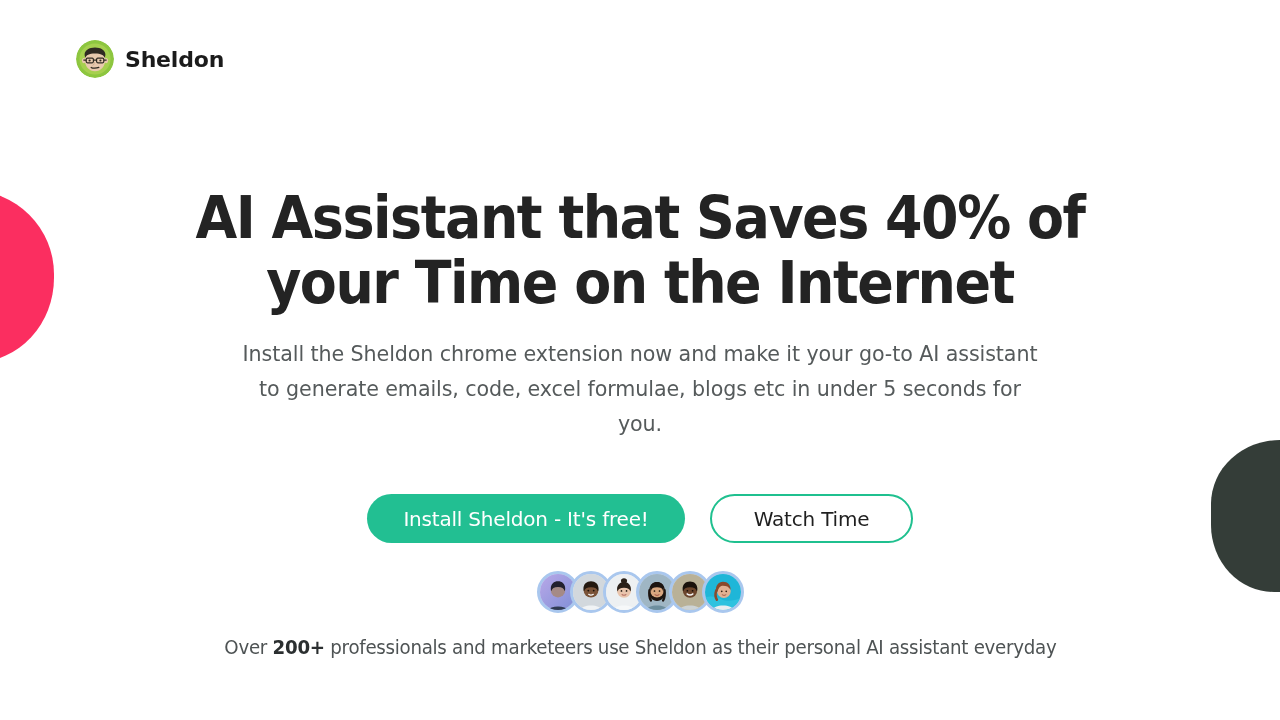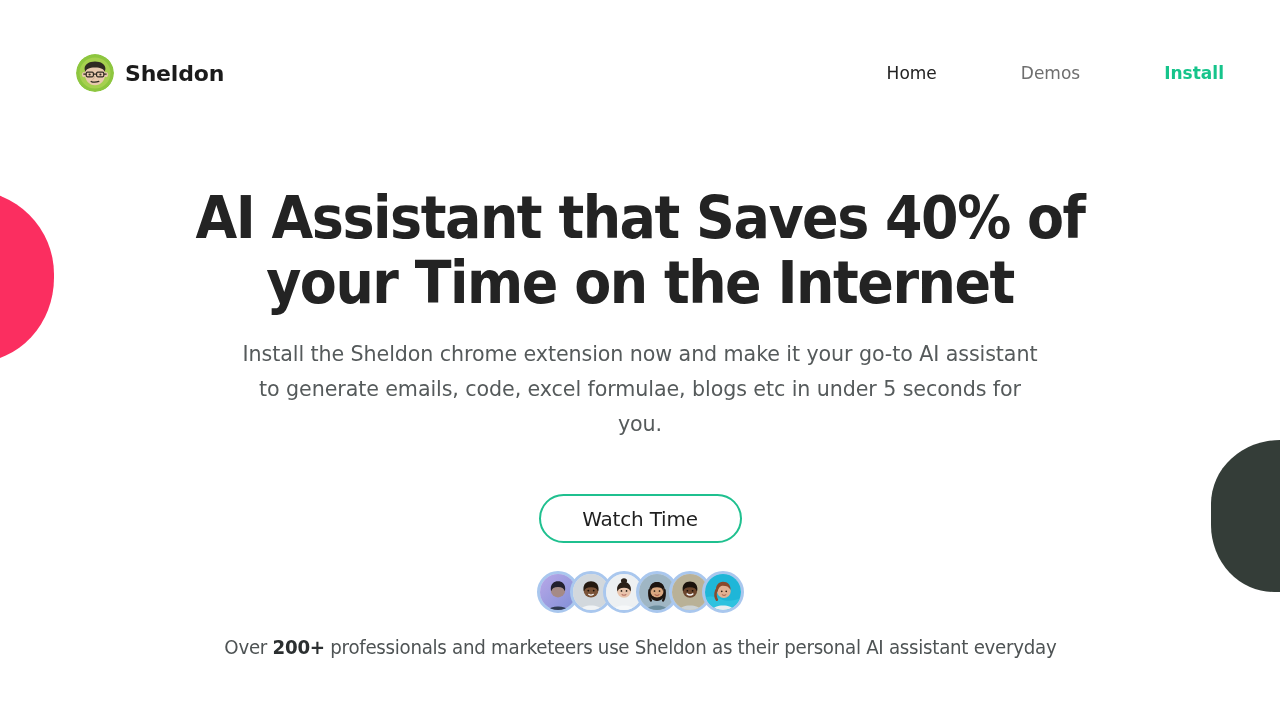--- a/index.html
+++ b/index.html
@@ -32,21 +32,21 @@
     left:1211px; top:440px;
     width:150px; height:152px;
     background:#343D38;
     border-radius:46% 40% 44% 42% / 42% 46% 40% 44%;
     z-index:0;
   }
 
   
   .header {
     position:absolute;
-    left:0; top:18px;
+    left:0; top:4px;
     width:1280px; height:110px;
     display:flex;
     align-items:center;
     justify-content:space-between;
     padding:0 56px 0 76px;
     z-index:5;
   }
 
   .brand {
     display:flex;
@@ -214,35 +214,31 @@
           <path d="M10.2 20.2H7.4M27.8 20.2h2.8" stroke="#2F2A22" stroke-width="1.2"></path>
           <circle cx="13.6" cy="20.5" r="1.1" fill="#2F2A22"></circle>
           <circle cx="24.4" cy="20.5" r="1.1" fill="#2F2A22"></circle>
           <path d="M15.2 27.4c1.3 1 5.2 1 7.6 0" stroke="#2F2A22" stroke-width="1.3" fill="none" stroke-linecap="round"></path>
           <path d="M18.4 22.6c-.3 1.6-.9 2.4-1.5 2.8" stroke="#C9A98C" stroke-width="1" fill="none" stroke-linecap="round"></path>
         </svg>
       </span>
       <span class="brand-name">Sheldon</span>
     </a>
 
-    <nav class="nav">
-      <a class="nav-link" href="#">Home</a>
-      <a class="nav-link muted" href="#">Demos</a>
-      <a class="nav-link accent" href="#">Install</a>
-    </nav>
 
   </header>
 
   <main class="hero">
 
     <h1 class="headline">AI Assistant that Saves 40% of your Time on the Internet</h1>
 
     <p class="subhead">Install the Sheldon chrome extension now and make it your go-to AI assistant to generate emails, code, excel formulae, blogs etc in under 5 seconds for you.</p>
 
     <div class="cta-row">
+      <a class="btn btn-primary" href="#">Install Sheldon - It's free!</a>
       <a class="btn btn-secondary" href="#">Watch Time</a>
     </div>
 
     <div class="avatars">
 
       <span class="avatar">
         <svg viewBox="0 0 40 40" xmlns="http://www.w3.org/2000/svg">
           <defs>
               <linearGradient id="g1" x1="0" y1="0" x2="1" y2="1">
             <stop offset="0" stop-color="#b9a8e8"></stop>

